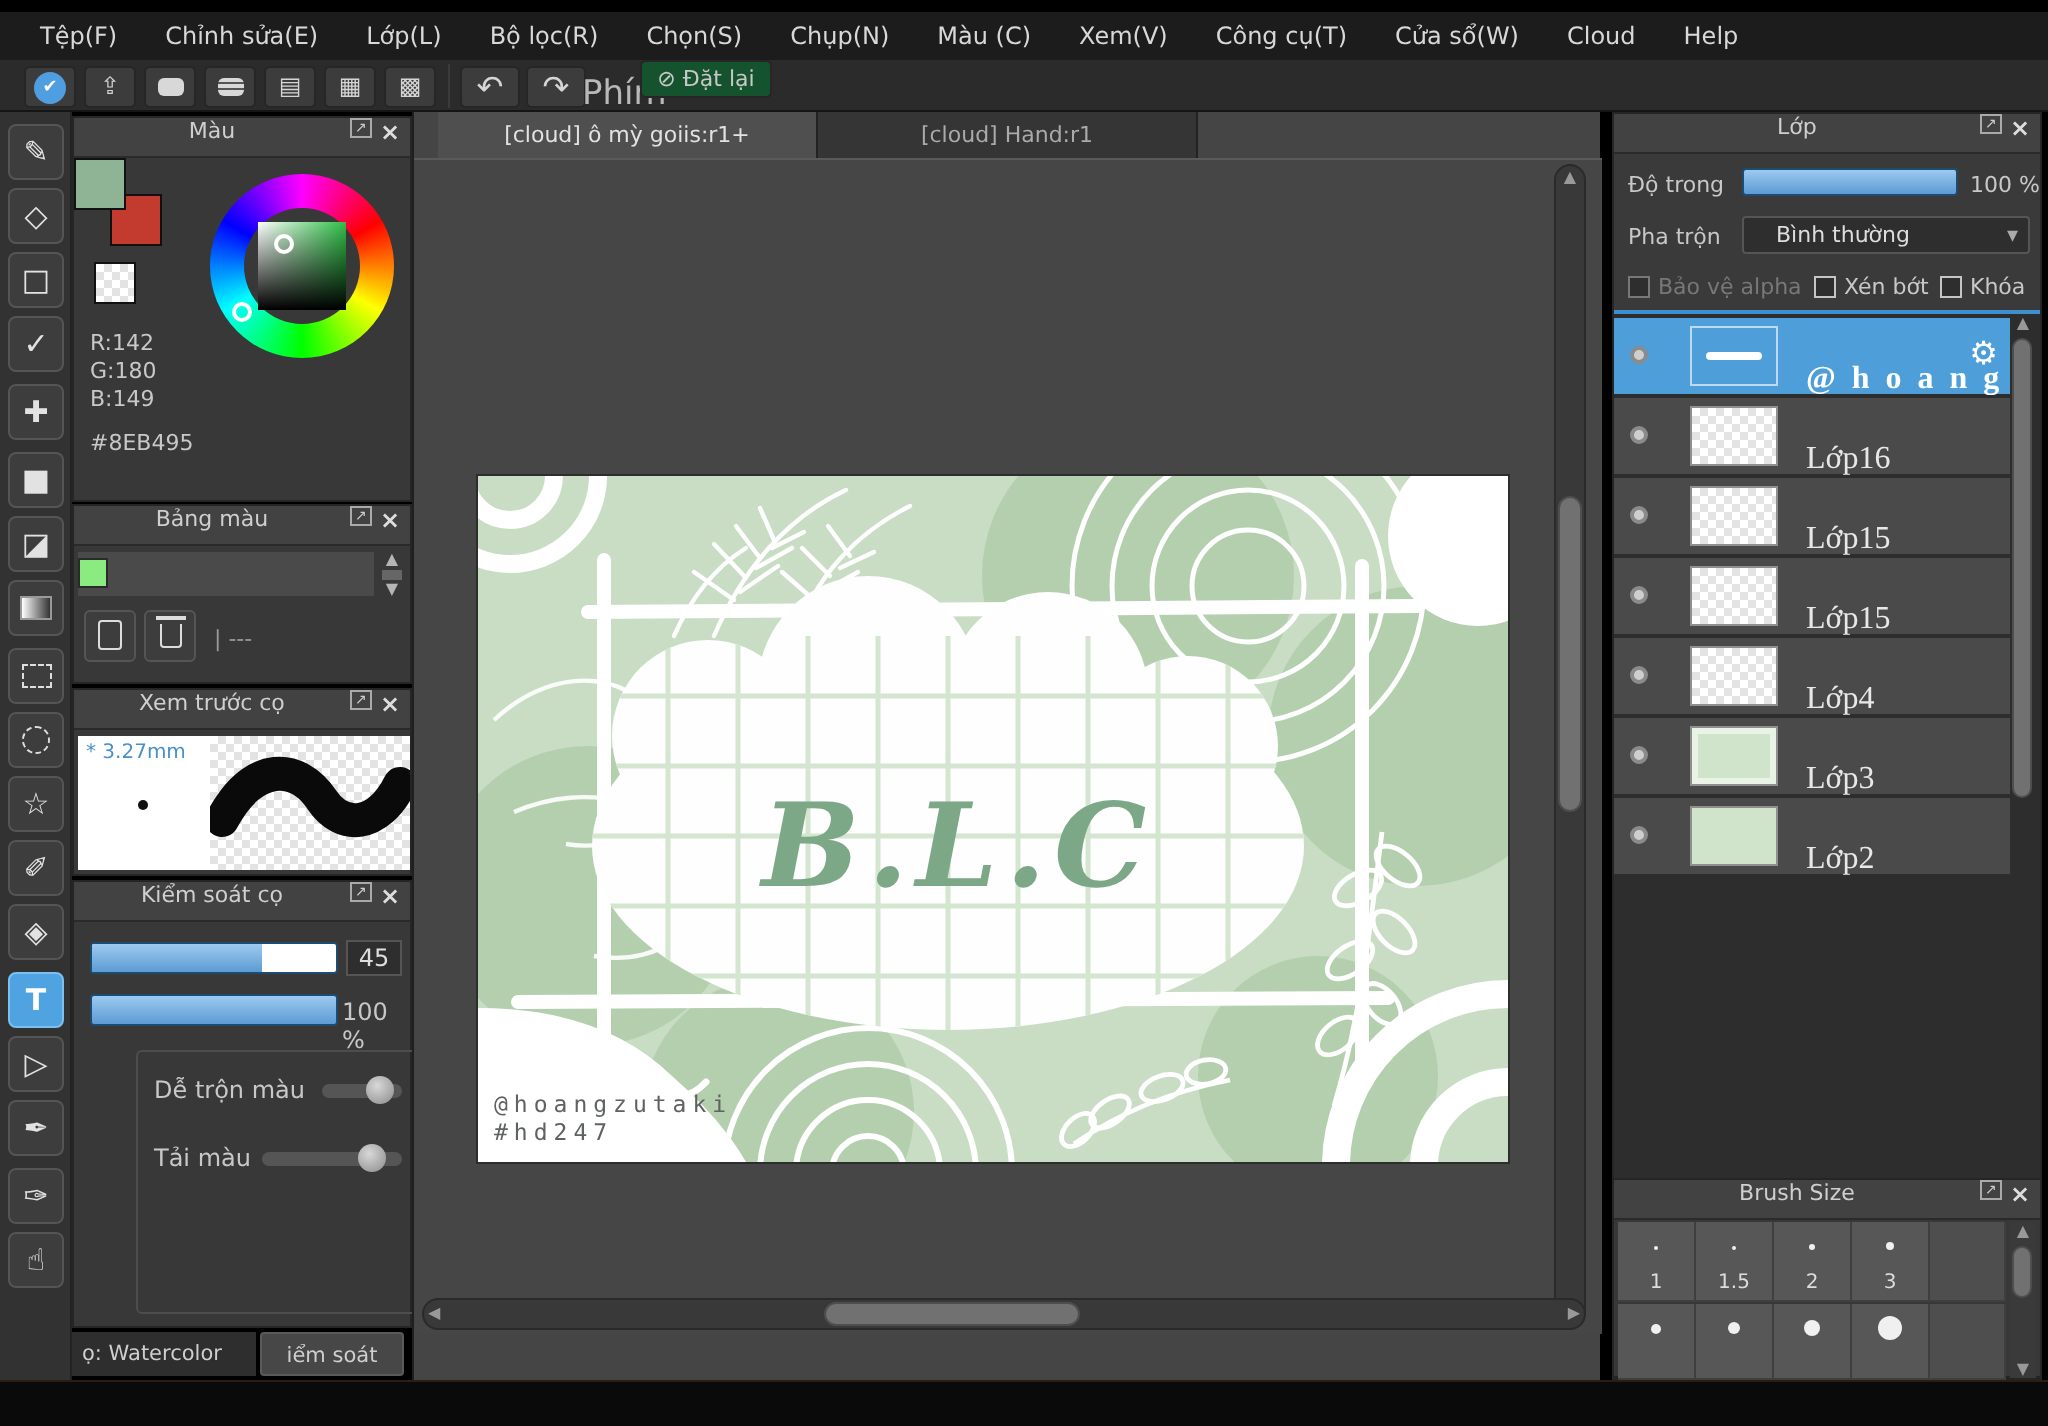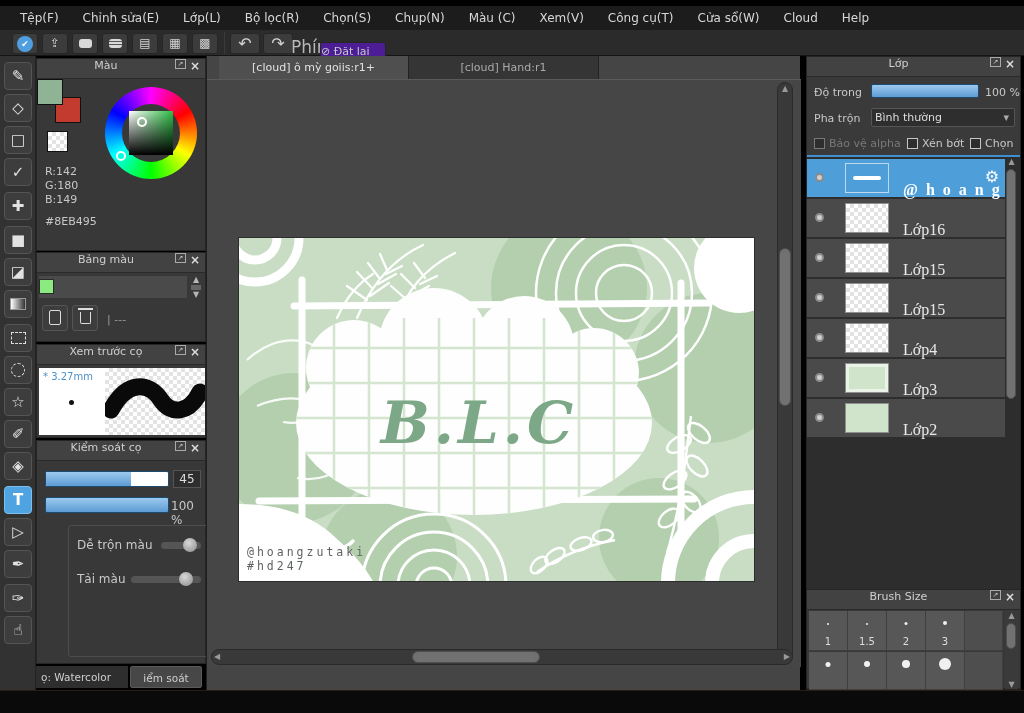--- a/index.html
+++ b/index.html
@@ -13,21 +13,21 @@
   .menu-item { color:#d8d8d8; font-size:12px; padding:0 12px; height:24px; line-height:24px; cursor:default; }
 
   
   .toolbar { left:0; top:30px; width:1024px; height:26px; background:#2b2b2b; border-bottom:1px solid #151515; }
   .tb-btn { position:absolute; top:3px; width:26px; height:21px; background:#3c3c3c; border:1px solid #262626; border-radius:3px; color:#d5d5d5; font-size:12px; text-align:center; line-height:19px; }
   .tb-sep { position:absolute; top:2px; width:1px; height:22px; background:#1d1d1d; border-right:1px solid #3a3a3a; }
   .cloudchk { position:absolute; left:4px; top:2px; width:16px; height:16px; border-radius:50%; background:#4f9fe0; color:#fff; font-size:9px; line-height:16px; text-align:center; }
   .bubble { position:absolute; left:6px; top:5px; width:13px; height:9px; background:#d8d8d8; border-radius:3px; }
   .bubble:after { content:""; position:absolute; left:2px; bottom:-3px; border:3px solid transparent; border-top-color:#d8d8d8; }
   .bubble.lines { background:linear-gradient(#d8d8d8 2px,#555 2px,#555 3px,#d8d8d8 3px,#d8d8d8 5px,#555 5px,#555 6px,#d8d8d8 6px); }
-  .reset-btn { position:absolute; left:320px; top:12px; width:66px; height:19px; background:#4c1d95; border:1px solid #262626; border-radius:3px; color:#c8c8c8; font-size:11px; line-height:17px; }
+  .reset-btn { position:absolute; left:320px; top:0; width:66px; height:19px; background:#14532d; border:1px solid #262626; border-radius:3px; color:#c8c8c8; font-size:11px; line-height:17px; text-align:center; }
   .phim { position:absolute; left:291px; top:7px; color:#b8b8b8; font-size:17px; }
 
   
   .toolstrip { left:0; top:56px; width:36px; height:634px; background:#323232; border-right:1px solid #222; }
   .tool { position:absolute; left:4px; width:28px; height:28px; background:#3d3d3d; border:1px solid #555; border-radius:4px; color:#e2e2e2; font-size:15px; text-align:center; line-height:26px; }
   .tool.active { background:#4fa3e0; border-color:#7cc0ef; color:#fff; font-weight:bold; }
   .grad-box { display:inline-block; width:16px; height:12px; margin-top:7px; background:linear-gradient(to right,#fff,#333); border:1px solid #999; }
   .dash-rect { display:inline-block; width:15px; height:12px; margin-top:7px; border:1px dashed #ddd; }
   .dash-circ { display:inline-block; width:14px; height:14px; margin-top:6px; border:1px dashed #ddd; border-radius:50%; }
 
@@ -398,27 +398,27 @@
       <span class="ptitle">Lớp</span>
       <span class="popout">↗</span>
       <span class="pclose">×</span>
     </div>
     <div class="lbl" style="left:7px;top:29px">Độ trong</div>
     <div class="track" style="left:64px;top:27px;width:108px;height:14px">
         <div class="fill" style="width:100%"></div>
       </div>
     <div class="lbl" style="left:178px;top:29px">100 %</div>
     <div class="lbl" style="left:7px;top:55px">Pha trộn</div>
-    <div class="dropdown" style="left:64px;top:51px;width:144px;height:19px;line-height:18px;padding-left:3px">
+    <div class="dropdown" style="left:64px;top:51px;width:144px;height:19px;line-height:18px;padding-left:16px">
       <span>Bình thường</span>
       <span style="position:absolute;right:5px;color:#aaa">▾</span>
     </div>
     <div class="lbl" style="left:7px;top:80px;color:#787878"><span class="cb" style="border-color:#787878"></span><span>Bảo vệ alpha</span></div>
     <div class="lbl" style="left:100px;top:80px"><span class="cb"></span><span>Xén bớt</span></div>
-    <div class="lbl" style="left:163px;top:80px"><span class="cb"></span><span>Chọn</span></div>
+    <div class="lbl" style="left:163px;top:80px"><span class="cb"></span><span>Khóa</span></div>
     <div class="abs" style="left:0;top:98px;width:213px;height:2px;background:#3f8fd0"></div>
 
     <div class="abs" style="left:0;top:100px;width:213px;height:458px;background:#2d2d2d">
       <div class="layer-row sel" style="top:2px">
         <span class="vis-dot"></span>
         <span class="lthumb" style="background:#4d9ed9;border-color:#bcd9ef">
             <span style="display:block;margin:12px auto 0;width:28px;height:4px;background:#fff;border-radius:2px"></span>
           </span>
         <span class="lname" style="color:#fff;letter-spacing:2px;font-weight:bold">@ h o a n g z</span>
         <span class="gear">⚙</span>

